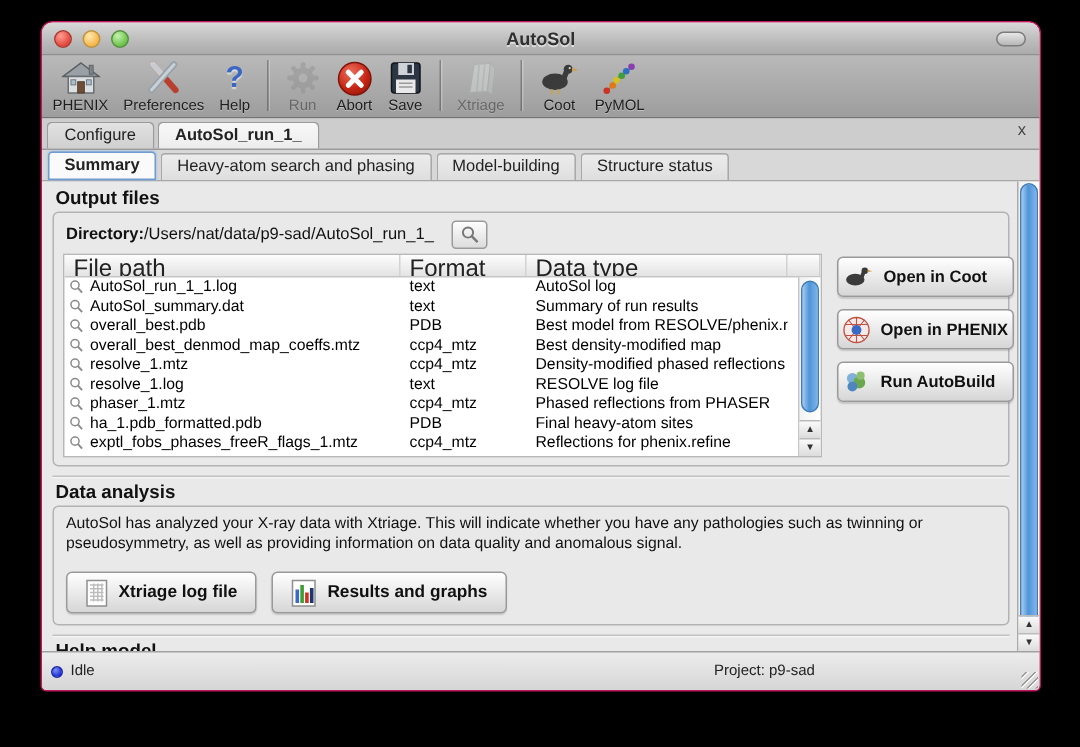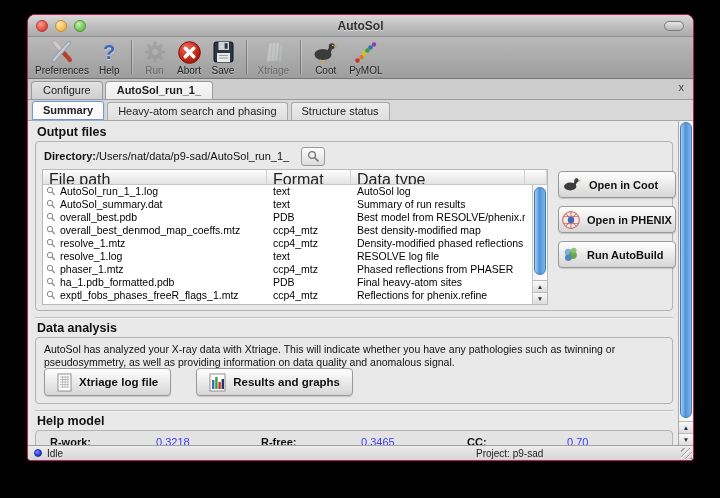--- a/index.html
+++ b/index.html
@@ -95,40 +95,40 @@
             background:linear-gradient(#fafafa,#dcdcdc); border-top:1px solid #bbb; }
   
   .actions { margin-left:10px; display:flex; flex-direction:column; gap:8px; padding-top:2px; }
   .actbtn { width:118px; height:27px; border:1px solid #9a9a9a; border-radius:4px;
             background:linear-gradient(#ffffff,#d6d6d6); display:flex; align-items:center;
             gap:6px; padding:0 2px; box-shadow:0 1px 1px rgba(0,0,0,.15); }
   .actbtn span.lbl { font-size:11px; font-weight:bold; color:#111; white-space:nowrap; }
   
   .box-da { padding:5px 8px 7px 8px; }
   .datext { font-size:10.5px; color:#111; line-height:12.5px; max-width:625px; }
-  .dabtns { display:flex; gap:25px; margin-top:0; }
+  .dabtns { display:flex; gap:10px; margin-top:13px; }
   .dabtn { height:28px; border:1px solid #9a9a9a; border-radius:4px;
            background:linear-gradient(#ffffff,#d6d6d6); display:flex; align-items:center;
            gap:7px; padding:0 12px; box-shadow:0 1px 1px rgba(0,0,0,.15); }
   .dabtn span.lbl { font-size:11.5px; font-weight:bold; color:#111; white-space:nowrap; }
   
   .box-fm { background:#e3e3e3; padding:5px 0 8px 0; }
   .metrics { display:grid; grid-template-columns:106px 105px 100px 106px 100px 120px;
              padding-left:14px; align-items:center; }
   .mlabel { font-size:11px; font-weight:bold; color:#111; }
   .mvalue { font-size:11px; color:#3a3aff; }
   
   .mscroll { position:absolute; right:0; top:0; bottom:0; width:15px;
              border-left:1px solid #ababab; background:linear-gradient(to right,#f2f2f2,#ffffff); }
   .mthumb { position:absolute; left:1px; right:1px; top:1px; height:296px; border-radius:7px;
             background:linear-gradient(to right,#a8cdf0,#4f94d8 45%,#7db6ea);
             border:1px solid #3f7cba; }
   .marrows { position:absolute; left:0; right:0; bottom:0; }
   
-  .statusbar { height:15px; flex:none; background:linear-gradient(#ececec,#d6d6d6);
+  .statusbar { height:26px; flex:none; background:linear-gradient(#ececec,#d6d6d6);
                border-top:1px solid #a2a2a2; position:relative; display:flex; align-items:center; }
   .led { width:8px; height:8px; border-radius:50%; margin-left:6px;
          background:radial-gradient(circle at 35% 30%, #7d8df5, #1f34d8 70%); border:1px solid #1626a8; }
   .stext { font-size:10px; color:#222; margin-left:5px; }
   .sproject { position:absolute; left:448px; font-size:10px; color:#222; }
   .grip { position:absolute; right:1px; bottom:1px; width:11px; height:11px;
           background:repeating-linear-gradient(135deg, transparent 0 2px, #9a9a9a 2px 3px, #f5f5f5 3px 4px); }
   svg { display:block; }
 </style>
 </head>
@@ -143,20 +143,33 @@
       <div class="light green"></div>
     </div>
     <div class="wtitle">AutoSol</div>
     <div class="lozenge"></div>
   </div>
 
   <div class="toolbar">
     <div class="tbitem">
       <div class="tbicon">
         <svg width="26" height="25" viewBox="0 0 26 25">
+          <polygon points="13,2 25,11 1,11" fill="#9aa0a5" stroke="#5a5f63" stroke-width="1"></polygon>
+          <rect x="18.5" y="3.5" width="2.6" height="6" fill="#7e8388" stroke="#5a5f63" stroke-width=".6"></rect>
+          <rect x="4.5" y="11" width="17" height="11" fill="#dcdfe1" stroke="#6a6f73" stroke-width="1"></rect>
+          <rect x="10.8" y="14.5" width="4.4" height="7.5" fill="#6e4f36" stroke="#4c3523" stroke-width=".6"></rect>
+          <rect x="6.3" y="13.2" width="3.2" height="3.4" fill="#a9bfd0" stroke="#6a6f73" stroke-width=".6"></rect>
+          <rect x="16.6" y="13.2" width="3.2" height="3.4" fill="#a9bfd0" stroke="#6a6f73" stroke-width=".6"></rect>
+        </svg>
+      </div>
+      <div class="tblabel">PHENIX</div>
+    </div>
+    <div class="tbitem">
+      <div class="tbicon">
+        <svg width="26" height="25" viewBox="0 0 26 25">
           <line x1="6" y1="3" x2="21" y2="20" stroke="#b8402f" stroke-width="4.2" stroke-linecap="round"></line>
           <line x1="6" y1="3" x2="11" y2="8.6" stroke="#c8ccd0" stroke-width="4.2" stroke-linecap="round"></line>
           <line x1="20" y1="3" x2="5" y2="20" stroke="#9aa2aa" stroke-width="4.4" stroke-linecap="round"></line>
           <line x1="20" y1="3" x2="5" y2="20" stroke="#c9d1d8" stroke-width="2" stroke-linecap="round"></line>
         </svg>
       </div>
       <div class="tblabel">Preferences</div>
     </div>
     <div class="tbitem">
       <div class="tbicon">
@@ -254,20 +267,21 @@
 
   <div class="tabrow1">
     <div class="tab1">Configure</div>
     <div class="tab1 sel">AutoSol_run_1_</div>
     <div class="tabclose">x</div>
   </div>
 
   <div class="tabrow2">
     <div class="tab2 sel">Summary</div>
     <div class="tab2">Heavy-atom search and phasing</div>
+    <div class="tab2">Model-building</div>
     <div class="tab2">Structure status</div>
   </div>
 
   <div class="content">
     <div class="scrollarea">
 
       <h2 class="sect">Output files</h2>
       <div class="groupbox box-output">
         <div class="dirrow">
           <span class="dirlabel">Directory:</span>

